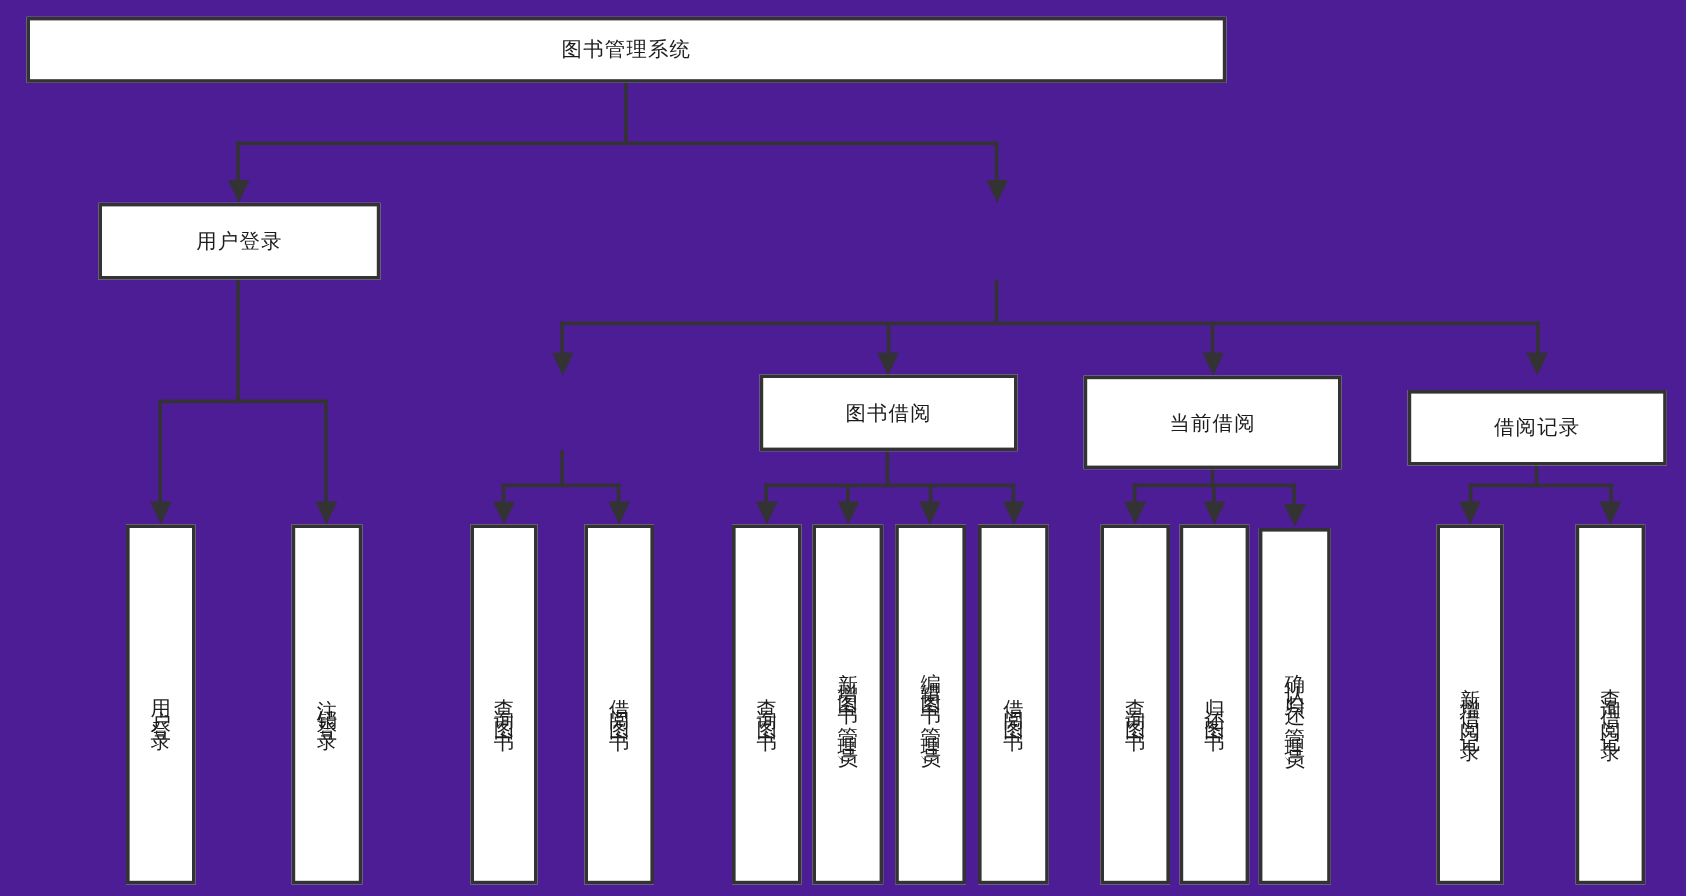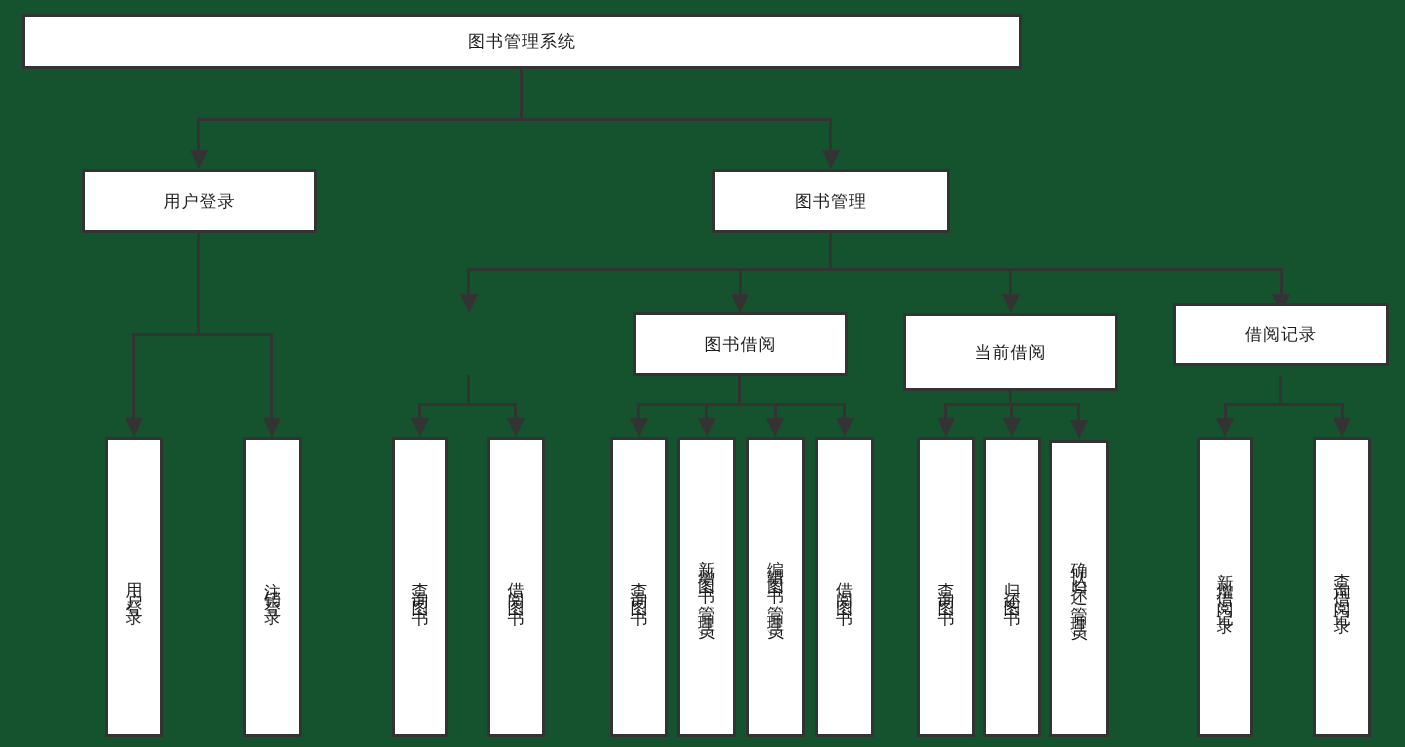--- a/index.html
+++ b/index.html
@@ -1,17 +1,17 @@
 <!DOCTYPE html>
 <html><head>
 <meta charset="utf-8">
 <style>
   html,body{margin:0;padding:0;background:#ffffff;}
   .stage{
-    position:relative;width:1405px;height:747px;background:#14532d;
+    position:relative;width:1405px;height:747px;background:#4c1d95;
     font-family:"Liberation Sans","DejaVu Sans",sans-serif;
     overflow:hidden;
   }
   .box{
     position:absolute;box-sizing:border-box;
     border:3px solid #333333;background:#ffffff;
     display:flex;align-items:center;justify-content:center;
     font-size:17px;color:#1c1c1c;letter-spacing:1px;
     z-index:2;
   }
@@ -41,31 +41,28 @@
 
 <div class="stage">
 
   <div class="box" style="left:22px;top:14px;width:1000px;height:55px;">
     <span>图书管理系统</span>
   </div>
 
   <div class="box" style="left:82px;top:169px;width:235px;height:64px;">
     <span>用户登录</span>
   </div>
-  <div class="box" style="left:712px;top:169px;width:238px;height:64px;">
-    <span>图书管理</span>
-  </div>
 
   <div class="box" style="left:633px;top:312px;width:215px;height:64px;">
     <span>图书借阅</span>
   </div>
   <div class="box" style="left:903px;top:313px;width:215px;height:78px;">
     <span>当前借阅</span>
   </div>
-  <div class="box" style="left:1173px;top:303px;width:216px;height:63px;align-items:center;">
+  <div class="box" style="left:1173px;top:325px;width:216px;height:63px;align-items:center;">
     <span>借阅记录</span>
   </div>
 
   <div class="box vbox" style="left:105px;top:437px;width:58px;height:300px;">
     <span>用户登录</span>
   </div>
   <div class="box vbox" style="left:243px;top:437px;width:59px;height:300px;">
     <span>注销登录</span>
   </div>
 

